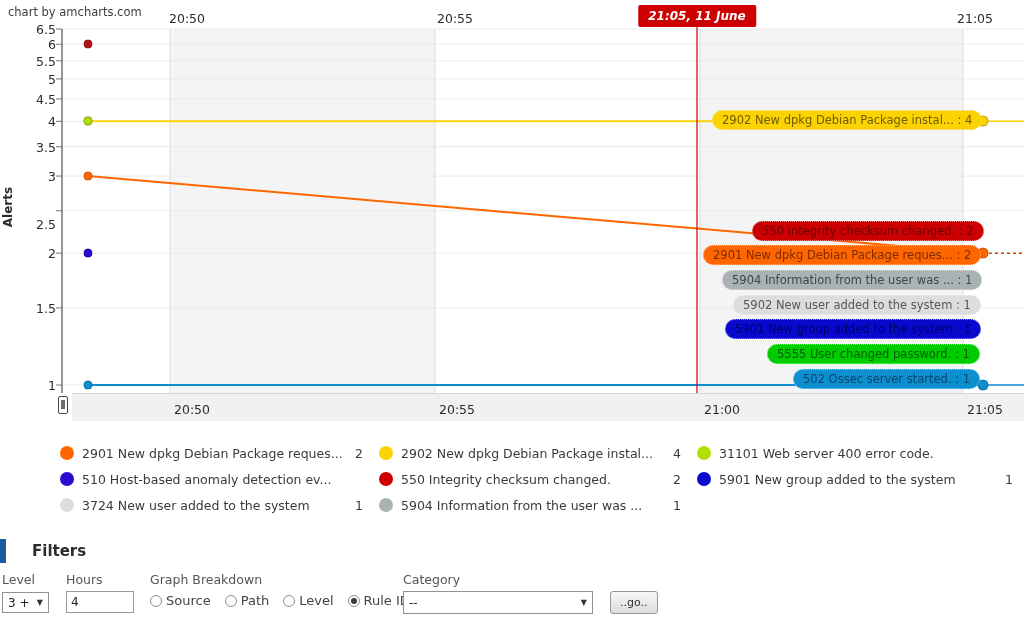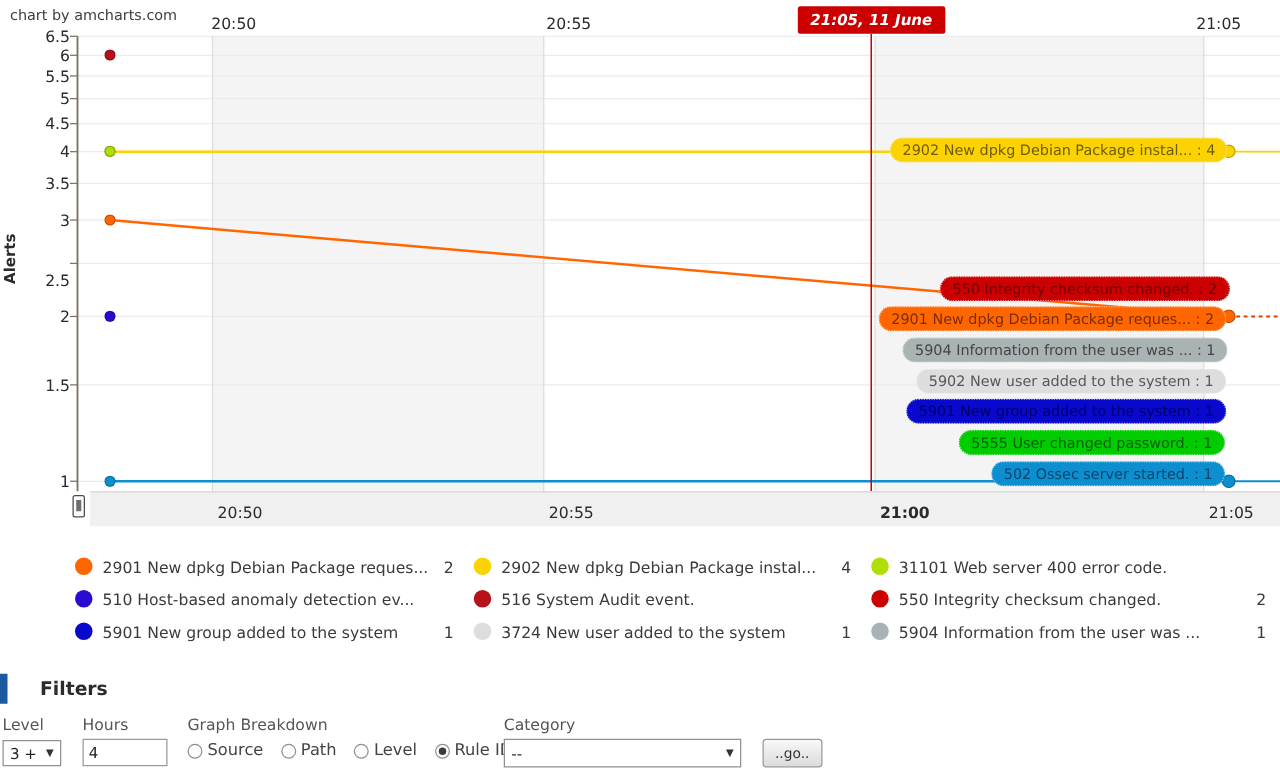--- a/index.html
+++ b/index.html
@@ -8,21 +8,21 @@
   #stage { position:relative; width:1024px; height:610px; }
 
   
   #chart { position:absolute; left:0; top:0; width:1024px; height:432px; }
   #plot-svg { position:absolute; left:0; top:0; }
   .credit { position:absolute; left:8px; top:5px; font-size:11.5px; color:#3d3d3d; cursor:pointer; }
   .top-label { position:absolute; top:11px; transform:translateX(-50%); font-size:12.5px; color:#2b2b2b; }
   .y-label { position:absolute; right:968px; width:50px; text-align:right; font-size:12.5px; color:#2b2b2b; transform:translateY(-50%); }
   .y-title { position:absolute; left:-32px; top:200px; width:80px; text-align:center; font-size:12px; font-weight:bold; color:#2b2b2b; transform:rotate(-90deg); }
   .bot-label { position:absolute; top:402px; font-size:12.5px; color:#2b2b2b; }
-  .bot-label.bold { font-weight:bold; }
+  .bot-label.bold { font-weight:normal; }
   .scrollbar-band { position:absolute; left:72px; top:393px; width:952px; height:28px; background:#f0f0f0; border-top:1px solid #d6d6d6; }
   .drag-handle { position:absolute; left:58px; top:396px; width:10px; height:18px; background:#fcfcfc; border:1px solid #4a4a4a; border-radius:2px; }
   .drag-handle span { display:block; width:4px; height:9px; margin:3px auto 0; background:#6e6e6e; }
   .badge { position:absolute; top:5px; transform:translateX(-50%); height:22px; line-height:22px;
     padding:0 10px; background:#CC0000; color:#fff; font-size:12px; font-weight:bold; border-radius:2px; white-space:nowrap;font-style:italic; }
   .dot { position:absolute; border-radius:50%; border:1px solid rgba(0,0,0,.22); transform:translate(-50%,-50%); }
   .vbox { position:absolute; height:20px; line-height:19px; padding:0 9px; border-radius:10px;
     font-size:11.5px; white-space:nowrap; border:1px dotted rgba(255,255,255,.55); }
 
   
@@ -175,25 +175,20 @@
         <span class="leg-marker" style="background: rgb(176, 222, 9);"></span>
         <span class="leg-label">31101 Web server 400 error code.</span>
         <span class="leg-value"></span>
       </div>
       <div class="leg-item">
         <span class="leg-marker" style="background: rgb(42, 12, 208);"></span>
         <span class="leg-label">510 Host-based anomaly detection ev...</span>
         <span class="leg-value"></span>
       </div>
       <div class="leg-item">
-        <span class="leg-marker" style="background: rgb(181, 18, 27);"></span>
-        <span class="leg-label">516 System Audit event.</span>
-        <span class="leg-value"></span>
-      </div>
-      <div class="leg-item">
         <span class="leg-marker" style="background: rgb(204, 0, 0);"></span>
         <span class="leg-label">550 Integrity checksum changed.</span>
         <span class="leg-value">2</span>
       </div>
       <div class="leg-item">
         <span class="leg-marker" style="background: rgb(9, 9, 206);"></span>
         <span class="leg-label">5901 New group added to the system</span>
         <span class="leg-value">1</span>
       </div>
       <div class="leg-item">

